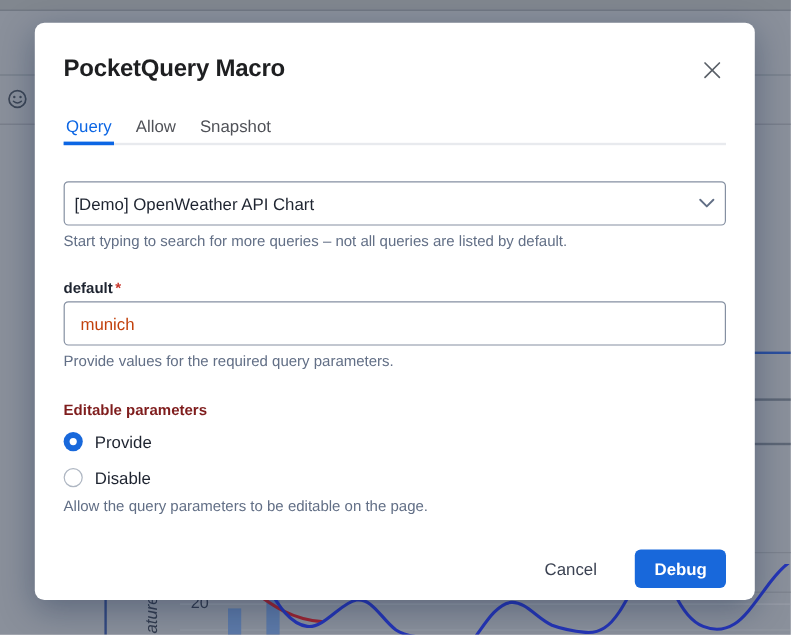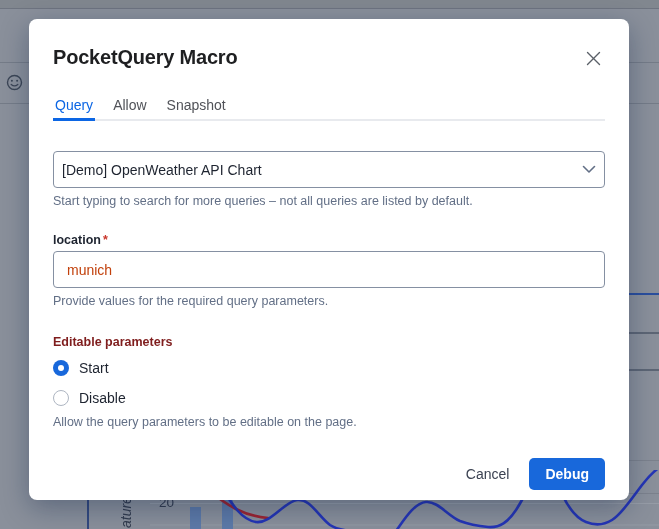--- a/index.html
+++ b/index.html
@@ -55,21 +55,21 @@
     padding:0 13px; font-size:14px; color:#c2410c; font-family:inherit; background:#fff; outline:none;
   }
 
   .group-label { margin-top:26px; font-size:12.5px; font-weight:700; color:#7f1d1d; }
   .radio-row { display:flex; align-items:center; gap:10px; margin-top:8px; height:22px; cursor:pointer; }
   .radio-outer { width:16px; height:16px; border-radius:50%; border:1.5px solid #AEB6C2; background:#fff; flex:0 0 auto; }
   .radio-row.checked .radio-outer { border:none; background:#1868DB; position:relative; }
   .radio-row.checked .radio-outer::after { content:""; position:absolute; left:5px; top:5px; width:6px; height:6px; border-radius:50%; background:#fff; }
   .radio-label { font-size:14px; color:#1E2430; }
 
-  .actions { display:flex; justify-content:flex-end; align-items:center; gap:8px; margin-top:28px; }
+  .actions { display:flex; justify-content:flex-end; align-items:center; gap:20px; margin-top:28px; }
   .btn-subtle { border:none; background:transparent; color:#3B4252; font-size:14px; font-weight:500; padding:7px 12px; border-radius:4px; cursor:pointer; font-family:inherit; }
   .btn-primary { border:none; background:#1868DB; color:#fff; font-size:14px; font-weight:700; padding:8px 16px; border-radius:5px; cursor:pointer; font-family:inherit; }
 </style>
 </head>
 <body>
 
 <div class="bg">
   <div class="bg-topstrip"></div>
   <div class="bg-line l62"></div>
   <div class="bg-line l103"></div>
@@ -127,29 +127,29 @@
 
   <div class="select-box">
     <span class="select-value">[Demo] OpenWeather API Chart</span>
     <svg width="14" height="9" viewBox="0 0 14 9">
       <path d="M1.5,1.5 L7,7 L12.5,1.5" fill="none" stroke="#626F86" stroke-width="1.6" stroke-linecap="round" stroke-linejoin="round"></path>
     </svg>
   </div>
   <div class="helper">Start typing to search for more queries – not all queries are listed by default.</div>
 
   <div class="field-label">
-    <span>location</span><span class="req">*</span>
+    <span>default</span><span class="req">*</span>
   </div>
   <input class="text-input" type="text" value="munich" style="">
   <div class="helper">Provide values for the required query parameters.</div>
 
   <div class="group-label">Editable parameters</div>
   <div class="radio-row checked">
     <span class="radio-outer"></span>
-    <span class="radio-label">Start</span>
+    <span class="radio-label">Provide</span>
   </div>
   <div class="radio-row">
     <span class="radio-outer"></span>
     <span class="radio-label">Disable</span>
   </div>
   <div class="helper">Allow the query parameters to be editable on the page.</div>
 
   <div class="actions">
     <button class="btn-subtle">Cancel</button>
     <button class="btn-primary">Debug</button>

